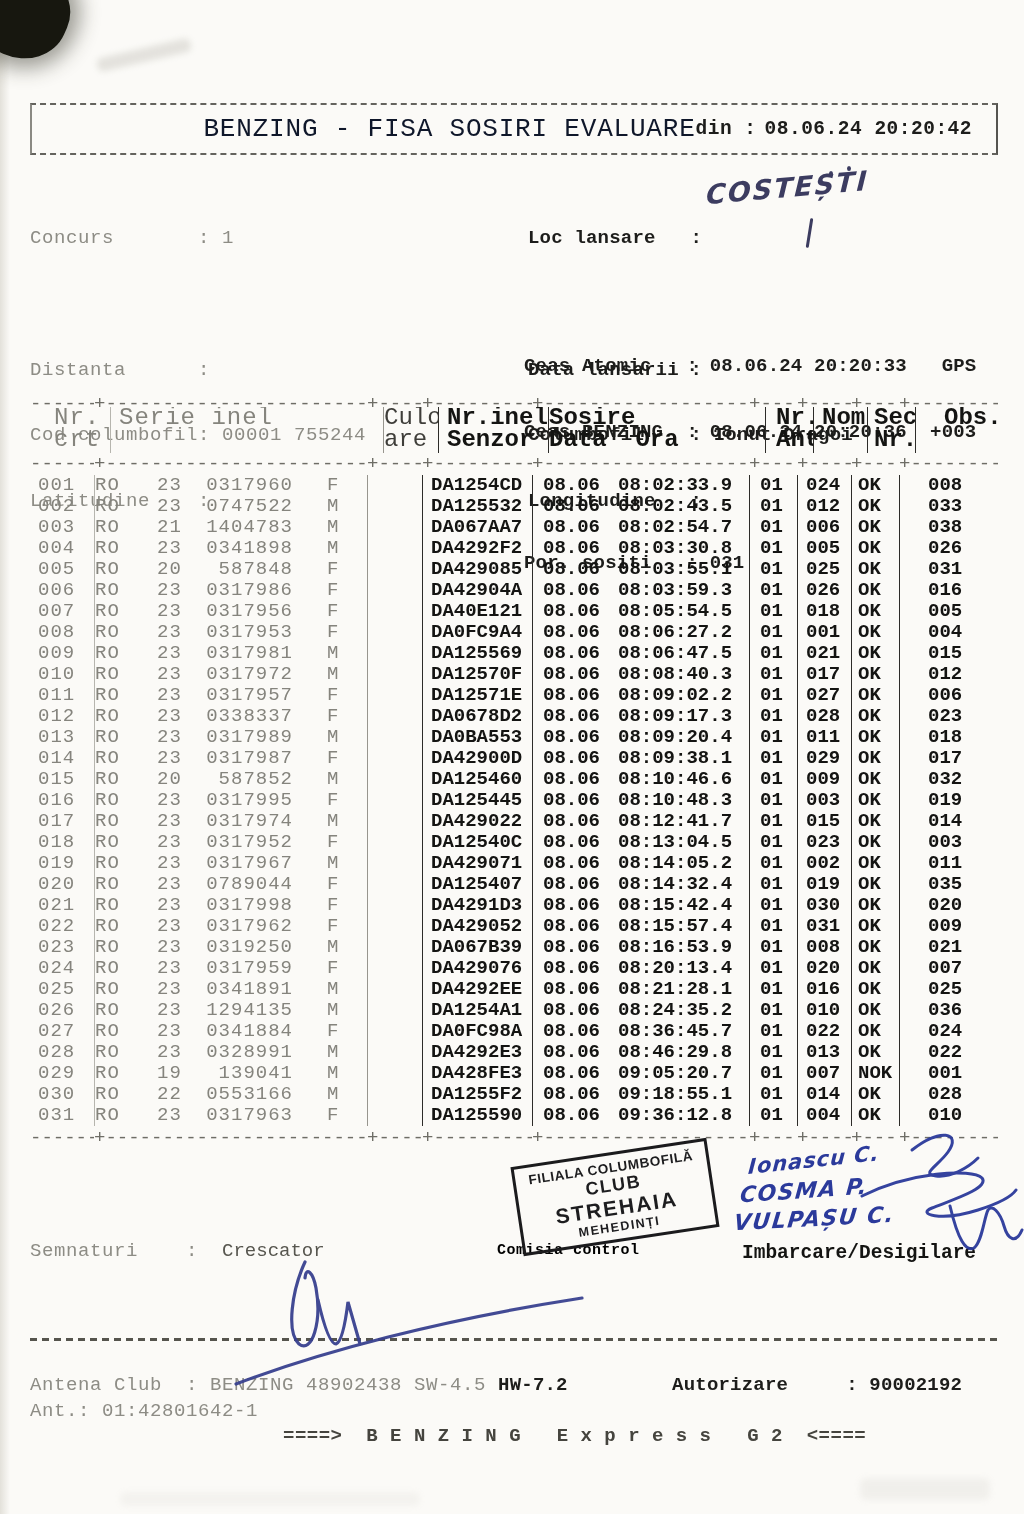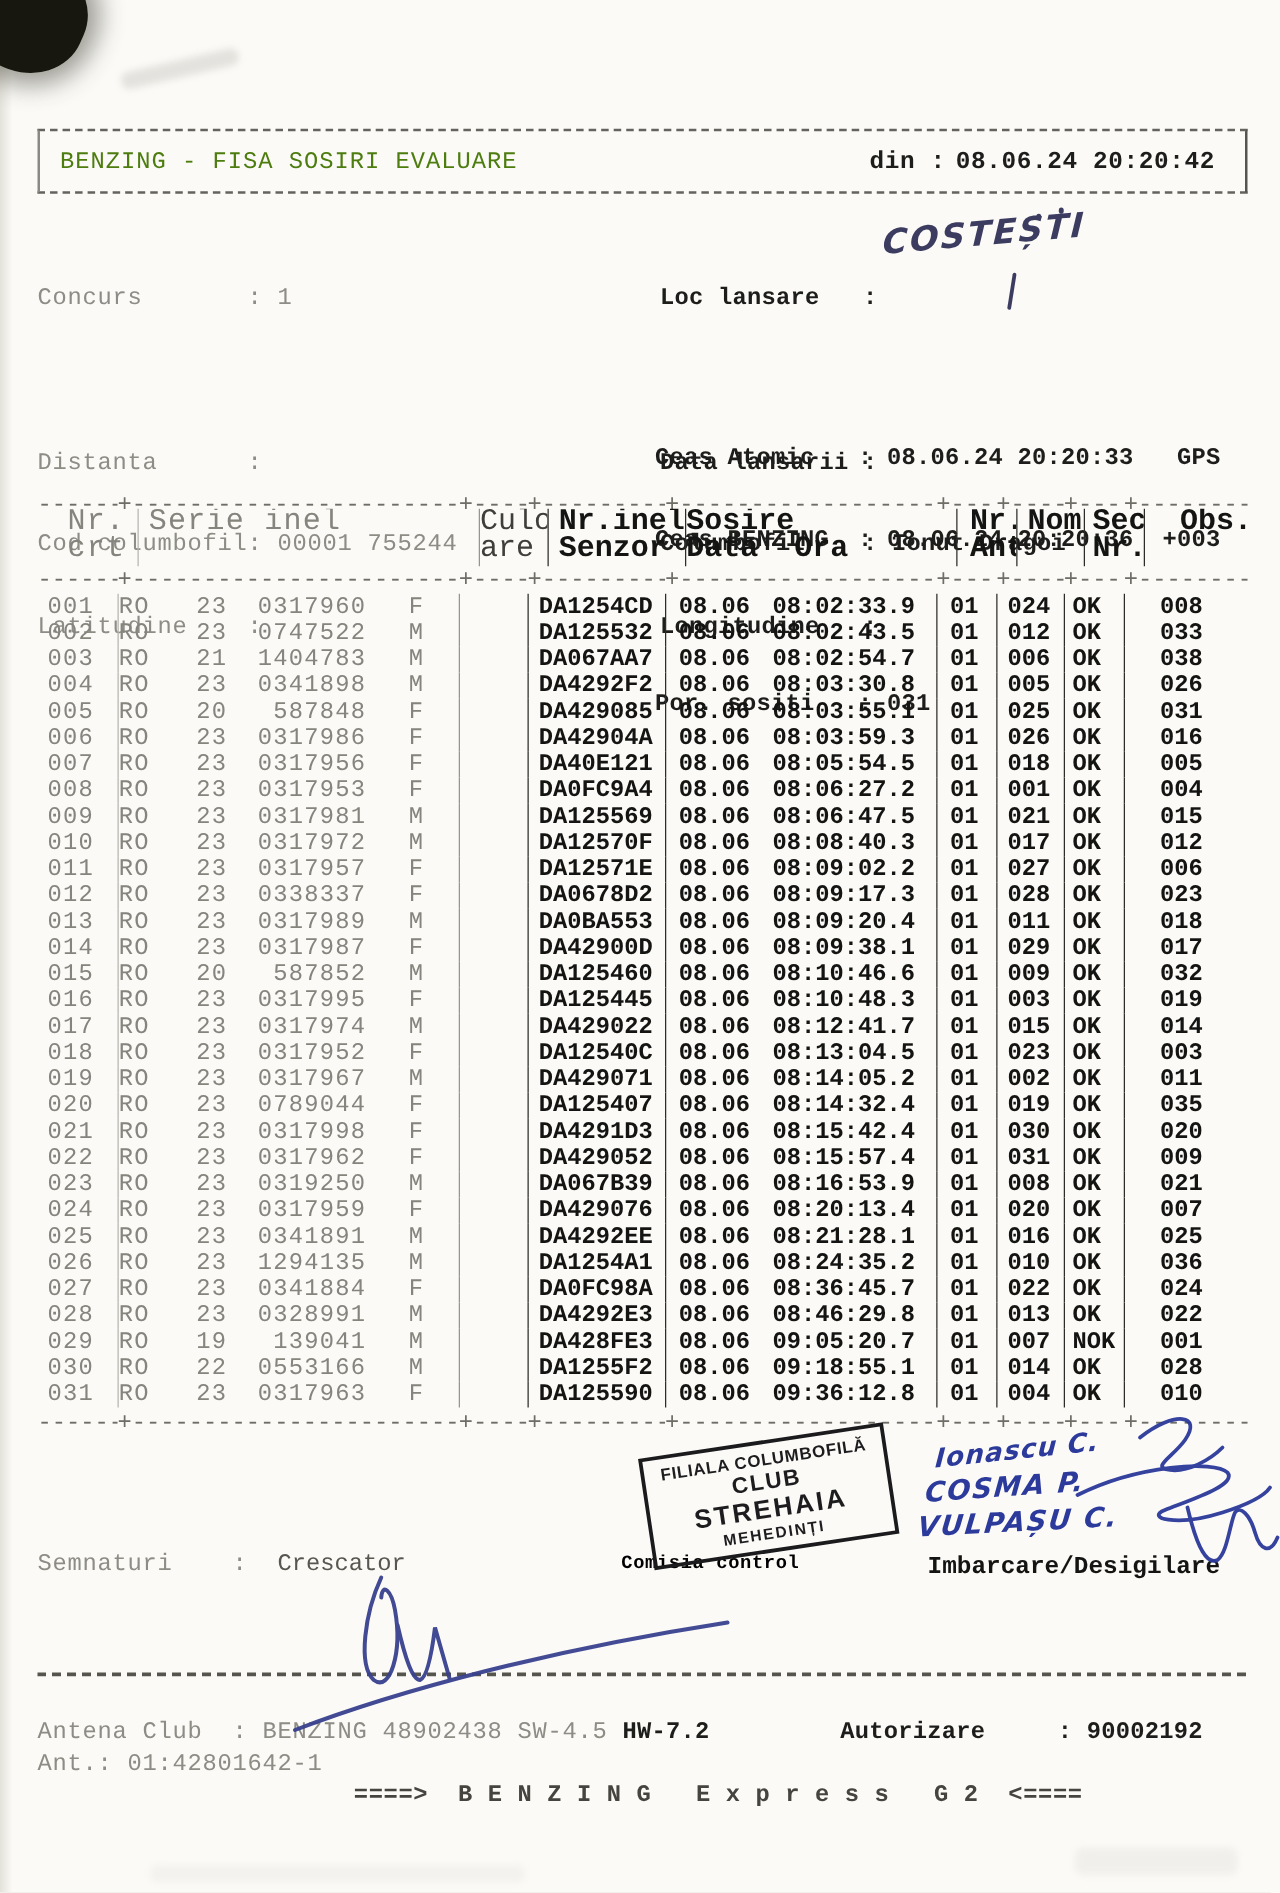--- a/index.html
+++ b/index.html
@@ -12,21 +12,21 @@
         border-radius:46%;transform:rotate(24deg);box-shadow:0 0 20px 10px rgba(45,45,32,.45);}
   .smudge{position:absolute;background:#b4b1a8;opacity:.32;filter:blur(3px);border-radius:6px;}
   .sm1{left:96px;top:48px;width:96px;height:14px;transform:rotate(-13deg);}
   .sm2{left:860px;top:1478px;width:130px;height:22px;opacity:.14;}
   .sm3{left:120px;top:1492px;width:300px;height:14px;opacity:.10;}
   
   .hbox{position:absolute;left:30px;top:103px;width:968px;height:52px;box-sizing:border-box;
         border-top:2.5px dashed #64635e;border-bottom:2.5px dashed #64635e;
         border-left:2px solid #8a8983;border-right:2px solid #555450;
         display:flex;align-items:center;padding:0 16px;}
-  .hbox .title{flex:1;font-size:19px;color:#4d7c0f;letter-spacing:.8px;}
+  .hbox .title{flex:1;font-size:26px;color:#0f172a;letter-spacing:.8px;text-align:right;}
   .hbox .din{font-size:19.5px;color:#1d1d1b;font-weight:700;letter-spacing:.5px;margin-right:8px;white-space:pre;}
   
   .blk{position:absolute;white-space:pre;font-size:19px;}
   .blk .ln{height:21.8px;line-height:21.8px;white-space:pre;}
   .lt-txt{color:#8d8c85;letter-spacing:.6px;}
   .dk-txt{color:#1d1d1b;font-weight:700;letter-spacing:.2px;}
   
   .hw{position:absolute;font-family:"DejaVu Sans",sans-serif;font-style:italic;color:#2b3a9b;white-space:nowrap;}
   .hw-loc{left:706px;top:172px;font-size:27px;font-weight:600;color:#3c3c60;letter-spacing:2px;
         transform:rotate(-5deg) skewX(-8deg);}

